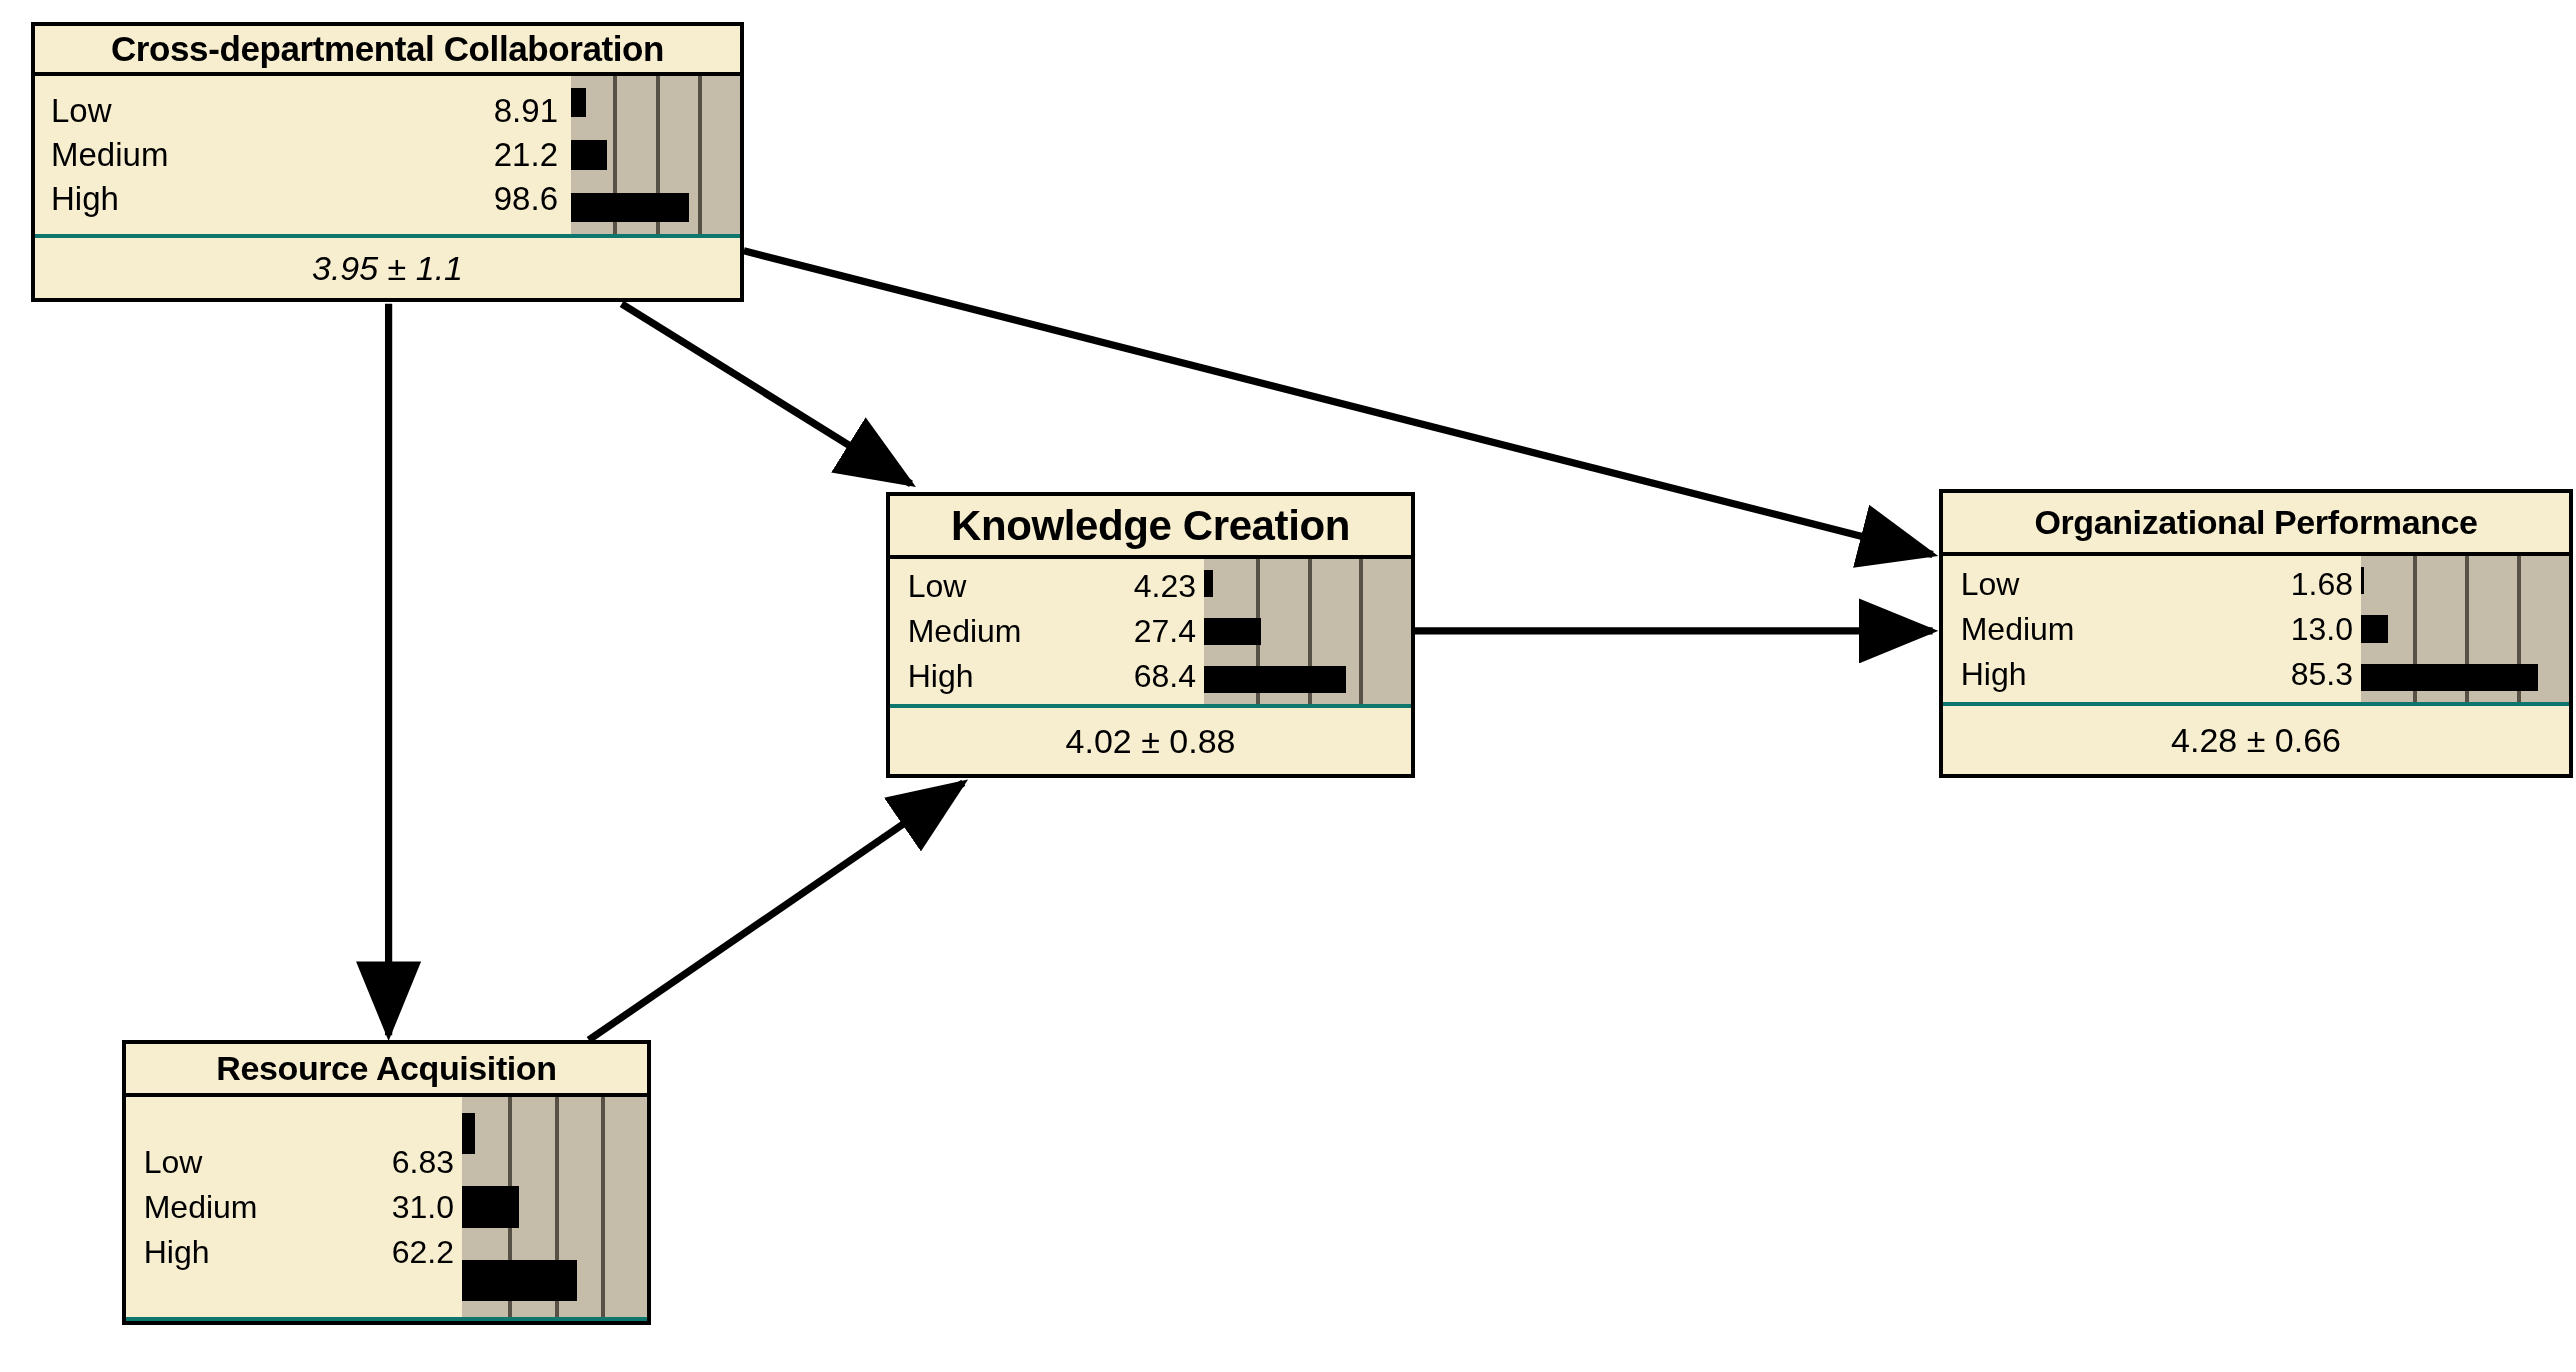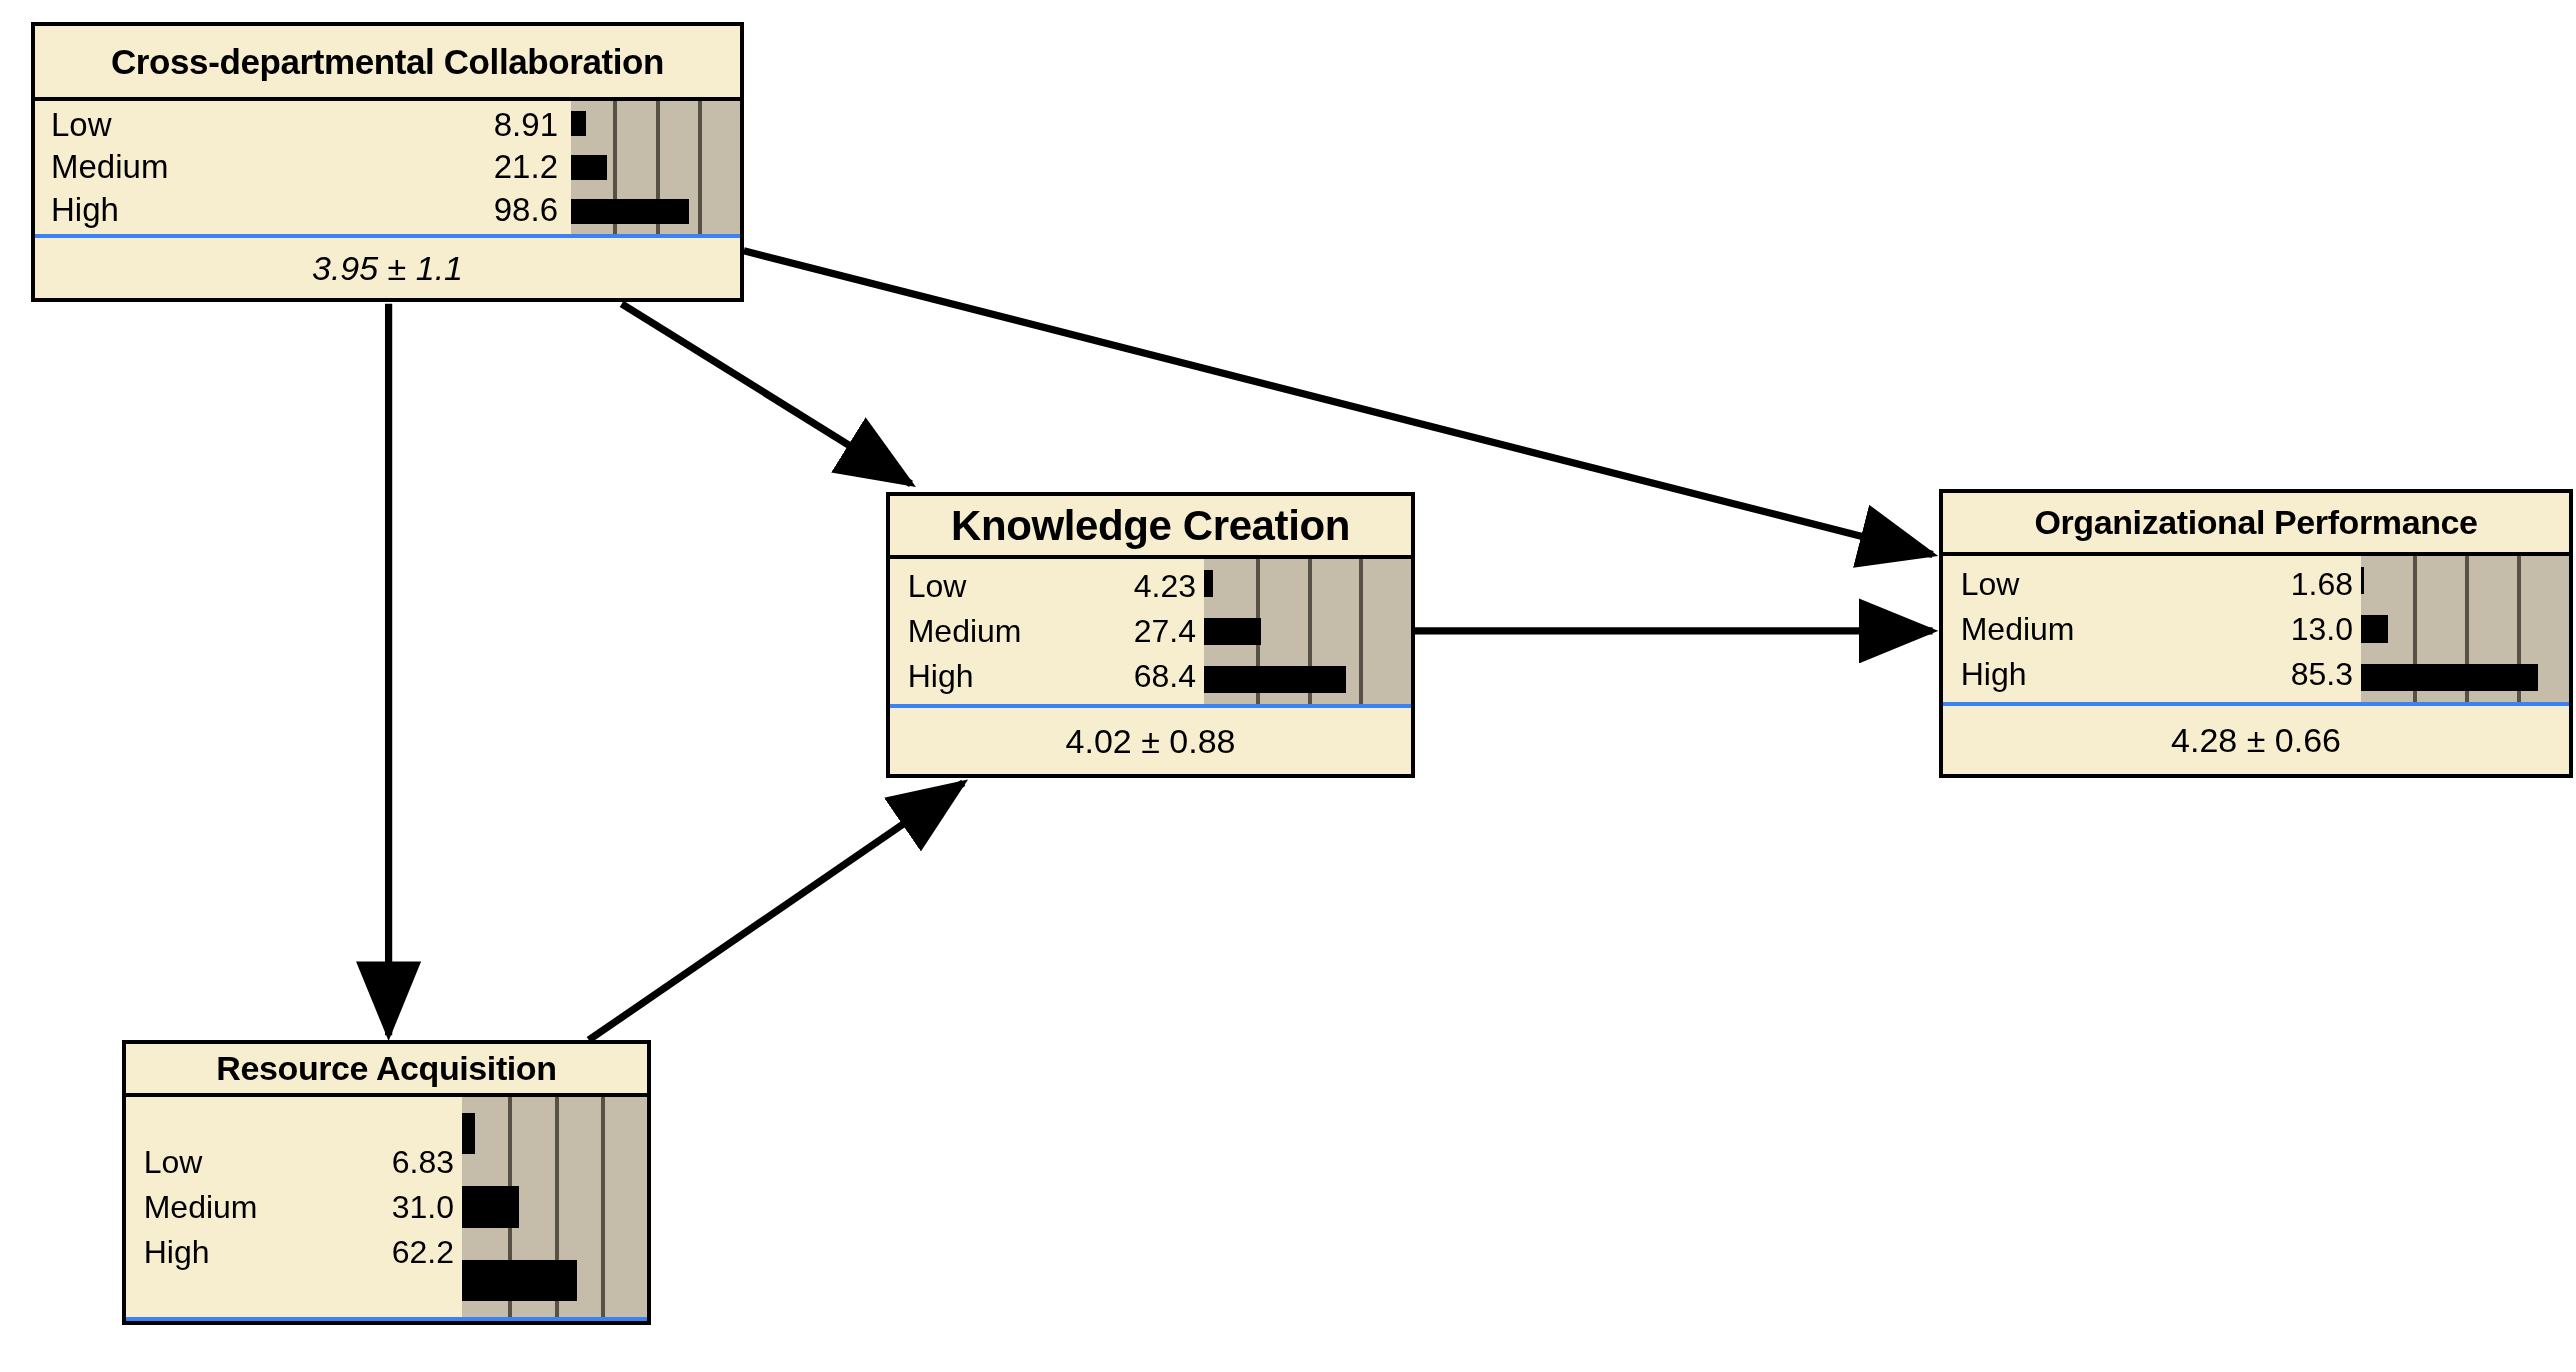--- a/index.html
+++ b/index.html
@@ -43,21 +43,21 @@
     align-items: center;
     justify-content: center;
     border-bottom: 4px solid #000;
     flex: 0 0 auto;
   }
   .node-body {
     position: relative;
     display: flex;
     flex-direction: row;
     flex: 1 1 auto;
-    border-bottom: 4px solid #3b82f6;
+    border-bottom: 4px solid #0f766e;
     box-sizing: border-box;
     overflow: hidden;
   }
   .rows {
     display: flex;
     flex-direction: column;
     justify-content: center;
     box-sizing: border-box;
     background: #f7edcf;
     flex: 0 0 auto;
@@ -126,21 +126,21 @@
     <g>
       <line x1="1760" y1="785" x2="2404" y2="785" stroke="#000000" stroke-width="9" marker-end="url(#ah)"></line>
     </g>
 
     <g>
       <line x1="732" y1="1294" x2="1198" y2="974" stroke="#000000" stroke-width="9" marker-end="url(#ah)"></line>
     </g>
   </svg>
 
   <div class="node" style="left:31px; top:22px; width:713px; height:280px;">
-    <div class="node-title" style="height:75px; font-size:35px;">Cross-departmental Collaboration</div>
+    <div class="node-title" style="height:50px; font-size:35px;">Cross-departmental Collaboration</div>
     <div class="node-body" style="height:146px;">
       <div class="rows" style="width:536px; padding:3.2px 13px 3.2px 16px; font-size:33px;">
         <div class="row" style="height:44px;">
           <span class="row-label">Low</span>
           <span class="row-value">8.91</span>
         </div>
         <div class="row" style="height:44px;">
           <span class="row-label">Medium</span>
           <span class="row-value">21.2</span>
         </div>

